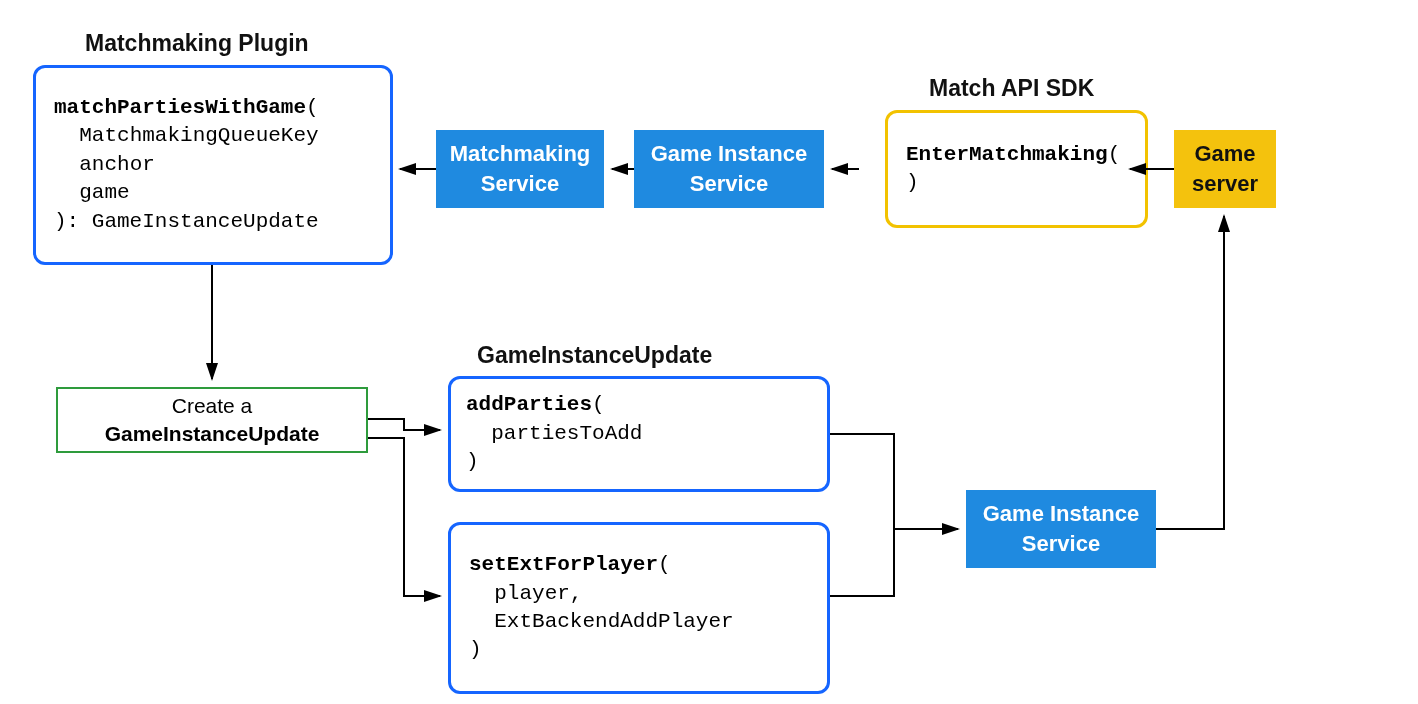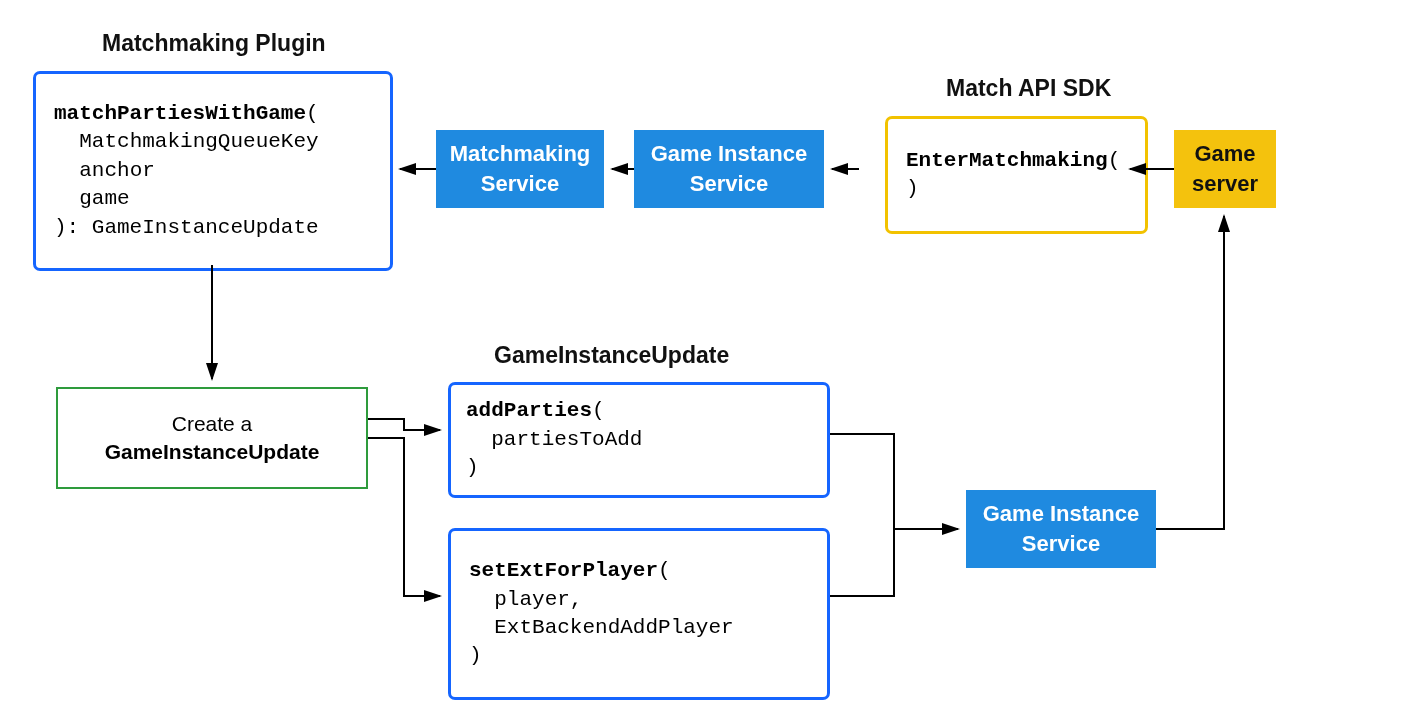--- a/index.html
+++ b/index.html
@@ -18,29 +18,28 @@
     flex-direction: column;
     justify-content: center;
     font-size: 21px;
     line-height: 1.35;
   }
   .label {
     position: absolute;
     font-weight: 700;
     font-size: 23px;
     color: #111;
-    margin-left: 17px;
   }
   .code {
     font-family: Consolas, "Courier New", monospace;
     font-size: 21px;
     white-space: pre;
     line-height: 1.35;
   }
-  .rounded { border-radius: 7px; margin-top: 6px; }
+  .rounded { border-radius: 12px; }
   .blue-border { border: 3px solid #1565ff; background: #fff; }
   .yellow-border { border: 3px solid #f2c200; background: #fff; }
   .green-border { border: 2px solid #2e9b3c; background: #fff; }
   .blue-fill { background: #1f8ae0; color: #fff; font-weight: 700; }
   .yellow-fill { background: #f4c20d; color: #111; font-weight: 700; }
   .center-text { text-align: center; }
   .b { font-weight: 700; }
   svg.arrows { position: absolute; top:0; left:0; width:1418px; height:704px; pointer-events:none; }
 </style>
 </head>
@@ -71,21 +70,21 @@
 <div class="node rounded yellow-border" style="left:885px; top:110px; width:263px; height:118px; padding:8px 18px;">
   <div class="code"><span class="b">EnterMatchmaking</span>(
 )</div>
 </div>
 
 <div class="node yellow-fill center-text" style="left:1174px; top:130px; width:102px; height:78px; font-size:22px;">
   <div style="white-space:pre-line;">Game
 server</div>
 </div>
 
-<div class="node green-border center-text" style="left:56px; top:387px; width:312px; height:102px;">
+<div class="node green-border center-text" style="left:56px; top:387px; width:312px; height:66px;">
   <div>Create a</div>
   <div class="b">GameInstanceUpdate</div>
 </div>
 
 <div class="node rounded blue-border" style="left:448px; top:376px; width:382px; height:116px; padding:8px 15px;">
   <div class="code"><span class="b">addParties</span>(
   <span>partiesToAdd</span>
 )</div>
 </div>
 

